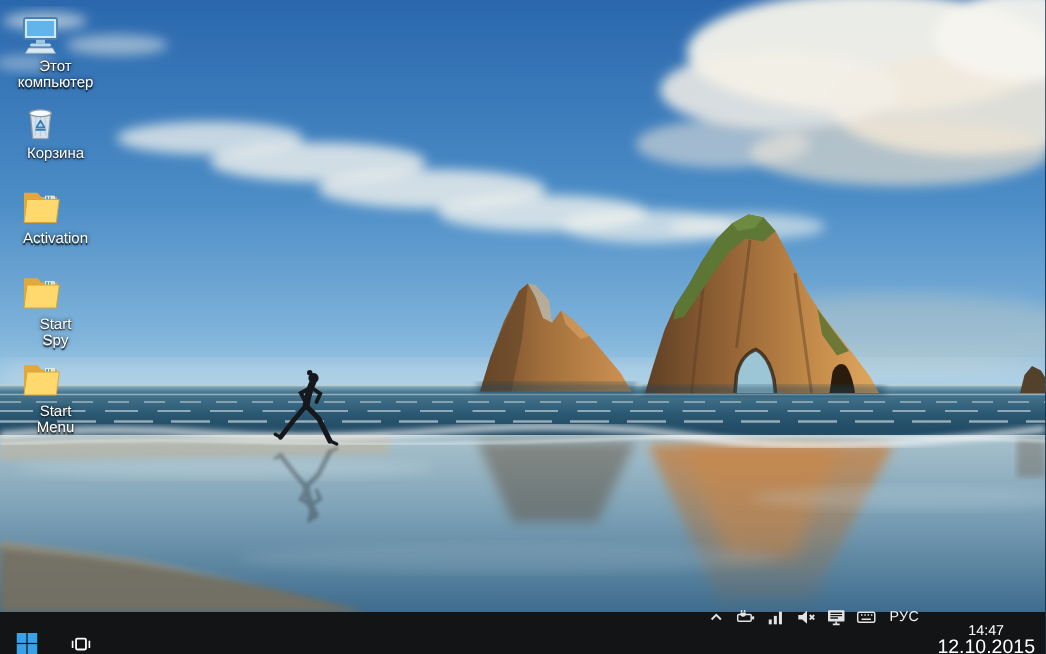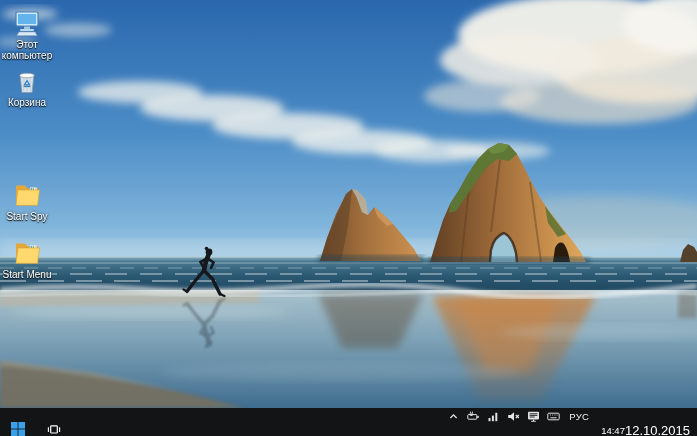--- a/index.html
+++ b/index.html
@@ -10,32 +10,32 @@
   .wallpaper{position:absolute;top:0;left:0;width:697px;height:408px;display:block;}
   
   .desktop-icon{
     position:absolute;left:0;width:54px;display:flex;flex-direction:column;
     align-items:center;cursor:default;
   }
   .desktop-icon .glyph{width:32px;height:32px;flex:0 0 auto;}
   .desktop-icon .label{
     margin-top:1px;font-size:10px;line-height:11px;color:#fff;text-align:center;
     text-shadow:0 1px 1px rgba(0,0,0,.95),0 0 3px rgba(0,0,0,.7);
-    max-width:54px;word-wrap:break-word;
+    max-width:54px;word-wrap:break-word;margin-left:20px;
   }
   
   .taskbar{
     position:absolute;left:0;bottom:0;width:697px;height:28px;
     background:#121416;display:flex;align-items:flex-end;z-index:5;
   }
   .tb-btn{width:36px;display:flex;align-items:center;justify-content:center;}
   .tray{margin-left:auto;display:flex;align-items:center;gap:7px;padding-right:4px;}
   .tray-ico{width:13px;height:13px;display:block;opacity:.95;}
   .lang{font-size:9.5px;color:#f2f2f2;letter-spacing:.3px;padding:0 2px;}
-  .clock{display:flex;align-items:center;justify-content:center;
+  .clock{display:flex;flex-direction:column;align-items:center;justify-content:center;
          color:#fff;padding:0 3px;min-width:46px;margin-top:30px;}
   .clock .t{font-size:9.5px;line-height:10px;}
   .clock .d{font-size:13px;line-height:10px;}
 </style>
 </head>
 <body>
 
 <div class="screen">
 
   <svg class="wallpaper" viewBox="0 0 697 408" preserveAspectRatio="none">
@@ -195,20 +195,31 @@
     <svg class="glyph" viewBox="0 0 32 32">
       <path d="M9.2,11.5 h13.6 l-1.7,17 h-10.2 Z" fill="#eef3f6" fill-opacity=".85" stroke="#8d9aa4" stroke-width="0.8"></path>
       <path d="M13,13 L12.4,26.5 M16,13 L16,27 M19,13 L19.6,26.5" stroke="#c3ccd2" stroke-width="0.8"></path>
       <ellipse cx="16" cy="11.5" rx="7.2" ry="2.3" fill="#f8fbfd" stroke="#8d9aa4" stroke-width="0.8"></ellipse>
       <path d="M16,16.5 l2.6,4.4 h-5.2 Z" fill="none" stroke="#2f7ec0" stroke-width="1.2" stroke-linejoin="round"></path>
       <path d="M12.6,22.5 h6.8" stroke="#2f7ec0" stroke-width="1.2"></path>
     </svg>
     <span class="label">Корзина</span>
   </div>
 
+  <div class="desktop-icon" style="top:121px">
+    <svg class="glyph" viewBox="0 0 32 32">
+      <path d="M5,7.5 h9 l2.5,2.8 h10.5 v17 h-22 Z" fill="#e2a83c"></path>
+      <rect x="19" y="9.5" width="6.5" height="15" fill="#f4f6f7"></rect>
+      <rect x="19.6" y="10" width="1.4" height="14" fill="#5aa0d8"></rect>
+      <rect x="21.6" y="10" width="1.4" height="14" fill="#7bbf6a"></rect>
+      <rect x="23.6" y="10" width="1.4" height="14" fill="#d8d8d8"></rect>
+      <path d="M7,12 L28.5,12 L26.5,27.3 L5,27.3 Z" fill="#ffd96e" stroke="#d9a232" stroke-width="0.6"></path>
+    </svg>
+    <span class="label">Activation</span>
+  </div>
 
   <div class="desktop-icon" style="top:178px">
     <svg class="glyph" viewBox="0 0 32 32">
       <path d="M5,7.5 h9 l2.5,2.8 h10.5 v17 h-22 Z" fill="#e2a83c"></path>
       <rect x="19" y="9.5" width="6.5" height="15" fill="#f4f6f7"></rect>
       <rect x="19.6" y="10" width="1.4" height="14" fill="#5aa0d8"></rect>
       <rect x="21.6" y="10" width="1.4" height="14" fill="#7bbf6a"></rect>
       <rect x="23.6" y="10" width="1.4" height="14" fill="#d8d8d8"></rect>
       <path d="M7,12 L28.5,12 L26.5,27.3 L5,27.3 Z" fill="#ffd96e" stroke="#d9a232" stroke-width="0.6"></path>
     </svg>

